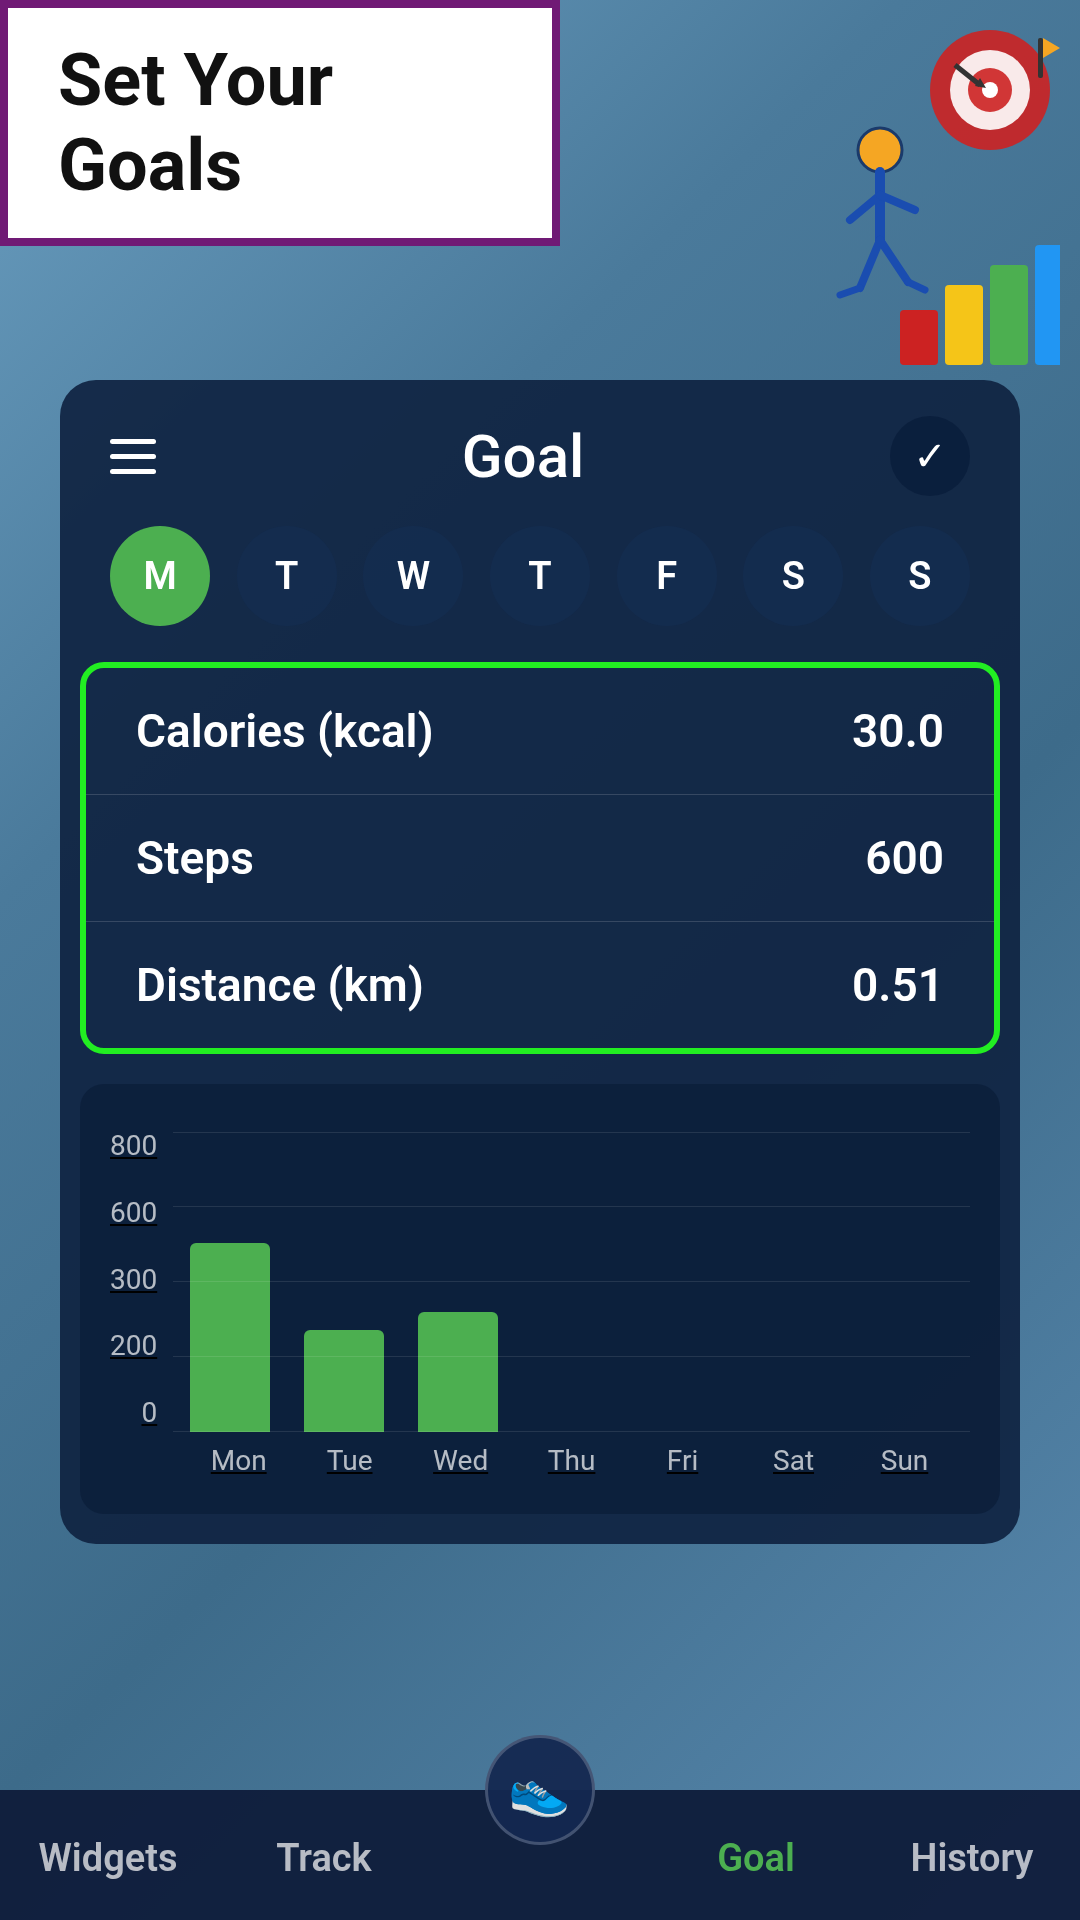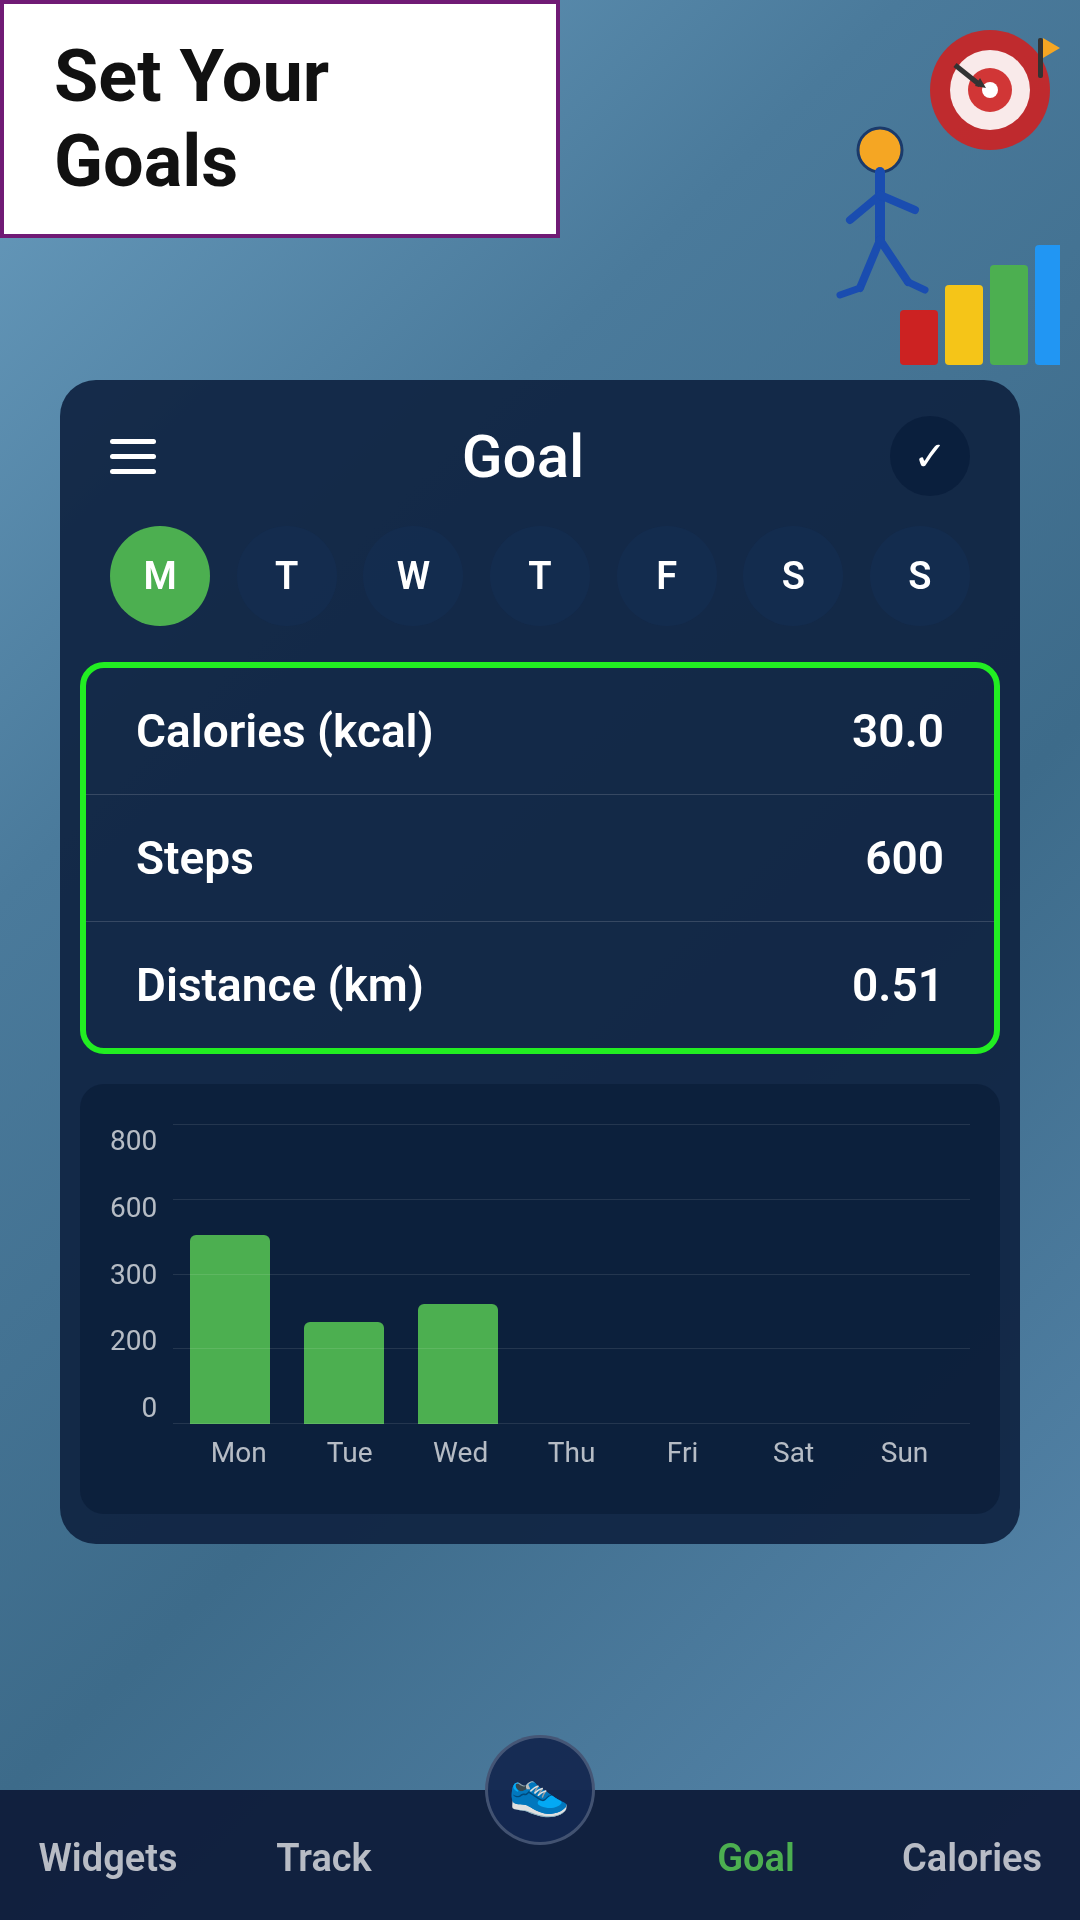--- a/index.html
+++ b/index.html
@@ -21,21 +21,21 @@
       background: linear-gradient(135deg, #6a9ec0 0%, #4a7a9b 30%, #3d6b8a 60%, #5a8ab0 100%);
       z-index: 0;
     }
 
     
     .header-box {
       position: absolute;
       top: 0; left: 0;
       width: 560px;
       background: white;
-      border: 4px solid #701a75;
+      border: 8px solid #701a75;
       z-index: 10;
       padding: 30px 50px;
     }
 
     .header-title {
       font-size: 72px;
       font-weight: 700;
       color: #111;
     }
 
@@ -169,23 +169,24 @@
     
     .chart-container {
       margin: 0 20px;
       background: rgba(10, 28, 55, 0.7);
       border-radius: 24px;
       padding: 40px 30px 30px 30px;
     }
 
     .chart-area {
       display: flex;
-      align-items: flex-start;
+      align-items: center;
       height: 360px;
       position: relative;
+      text-decoration: underline;
     }
 
     .chart-y-axis {
       display: flex;
       flex-direction: column;
       justify-content: space-between;
       height: 300px;
       margin-right: 16px;
       margin-bottom: 50px;
     }
@@ -478,15 +479,15 @@
   </div>
   <div class="nav-item nav-center">
     <div class="nav-center-btn">
       <span class="shoe-icon">👟</span>
     </div>
   </div>
   <div class="nav-item">
     <span class="nav-label active">Goal</span>
   </div>
   <div class="nav-item">
-    <span class="nav-label">Calories</span>
+    <span class="nav-label">History</span>
   </div>
 </div>
 
 </body></html>

